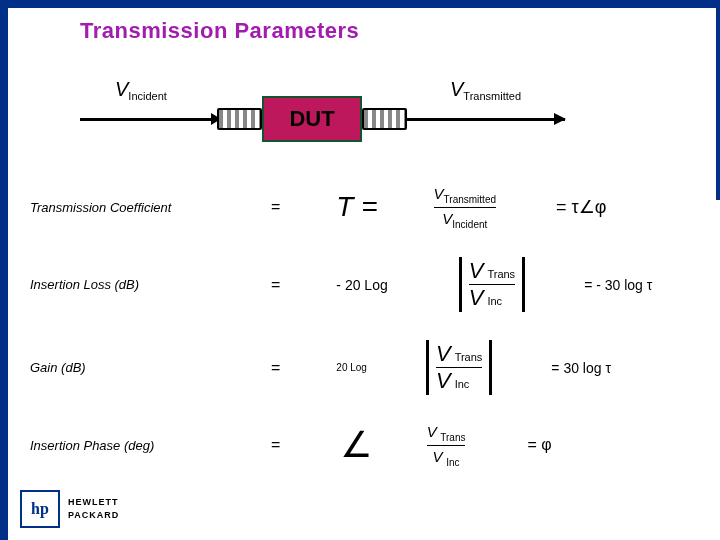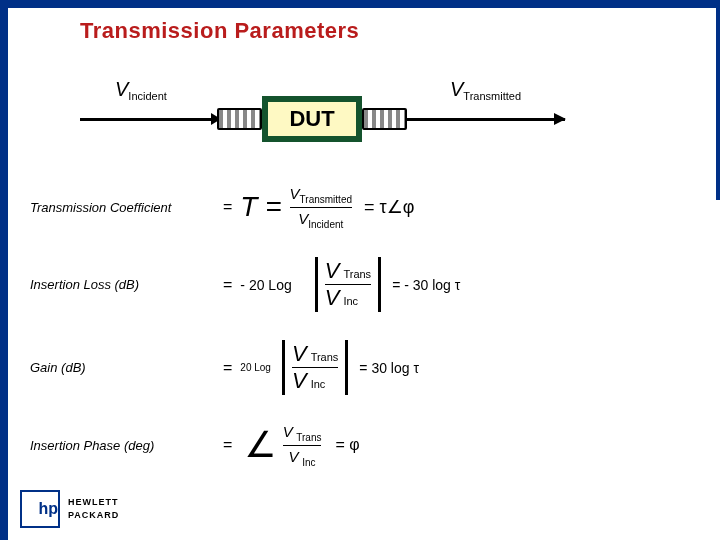--- a/index.html
+++ b/index.html
@@ -37,21 +37,21 @@
       height: 200px;
       background: #003087;
     }
 
     .page-title {
       position: absolute;
       top: 18px;
       left: 80px;
       font-size: 22px;
       font-weight: bold;
-      color: #b91c1c;
+      color: #a21caf;
       letter-spacing: 0.5px;
     }
 
     .v-incident-label {
       position: absolute;
       top: 78px;
       left: 115px;
       font-size: 15px;
       color: #000;
     }
@@ -94,22 +94,22 @@
       border-radius: 2px;
     }
 
     
     .dut-box {
       position: absolute;
       top: 96px;
       left: 262px;
       width: 100px;
       height: 46px;
-      background: #fef9c3;
-      border: 6px solid #14532d;
+      background: #be185d;
+      border: 2px solid #14532d;
       display: flex;
       align-items: center;
       justify-content: center;
       font-size: 22px;
       font-weight: bold;
       color: #000;
     }
 
     
     .connector-right {
@@ -165,20 +165,21 @@
       left: 30px;
       width: 680px;
     }
 
     .formula-row {
       display: flex;
       align-items: center;
       margin-bottom: 28px;
       font-size: 14px;
       color: #000;
+      gap: 48px;
     }
 
     .label-text {
       font-style: italic;
       width: 185px;
       font-size: 13px;
     }
 
     .equals {
       font-size: 16px;
@@ -276,25 +277,25 @@
       display: flex;
       align-items: center;
       gap: 8px;
     }
     .hp-box {
       width: 40px;
       height: 38px;
       border: 2px solid #003087;
       display: flex;
       align-items: center;
-      justify-content: flex-end;
+      justify-content: center;
       font-size: 16px;
       font-weight: bold;
       color: #003087;
-      font-family: Liberation Sans, sans-serif;
+      font-family: Liberation Serif, serif;
     }
     .hp-text {
       font-size: 9px;
       color: #000;
       line-height: 1.4;
       font-weight: bold;
       letter-spacing: 1px;
     }
   </style>
 </head>

